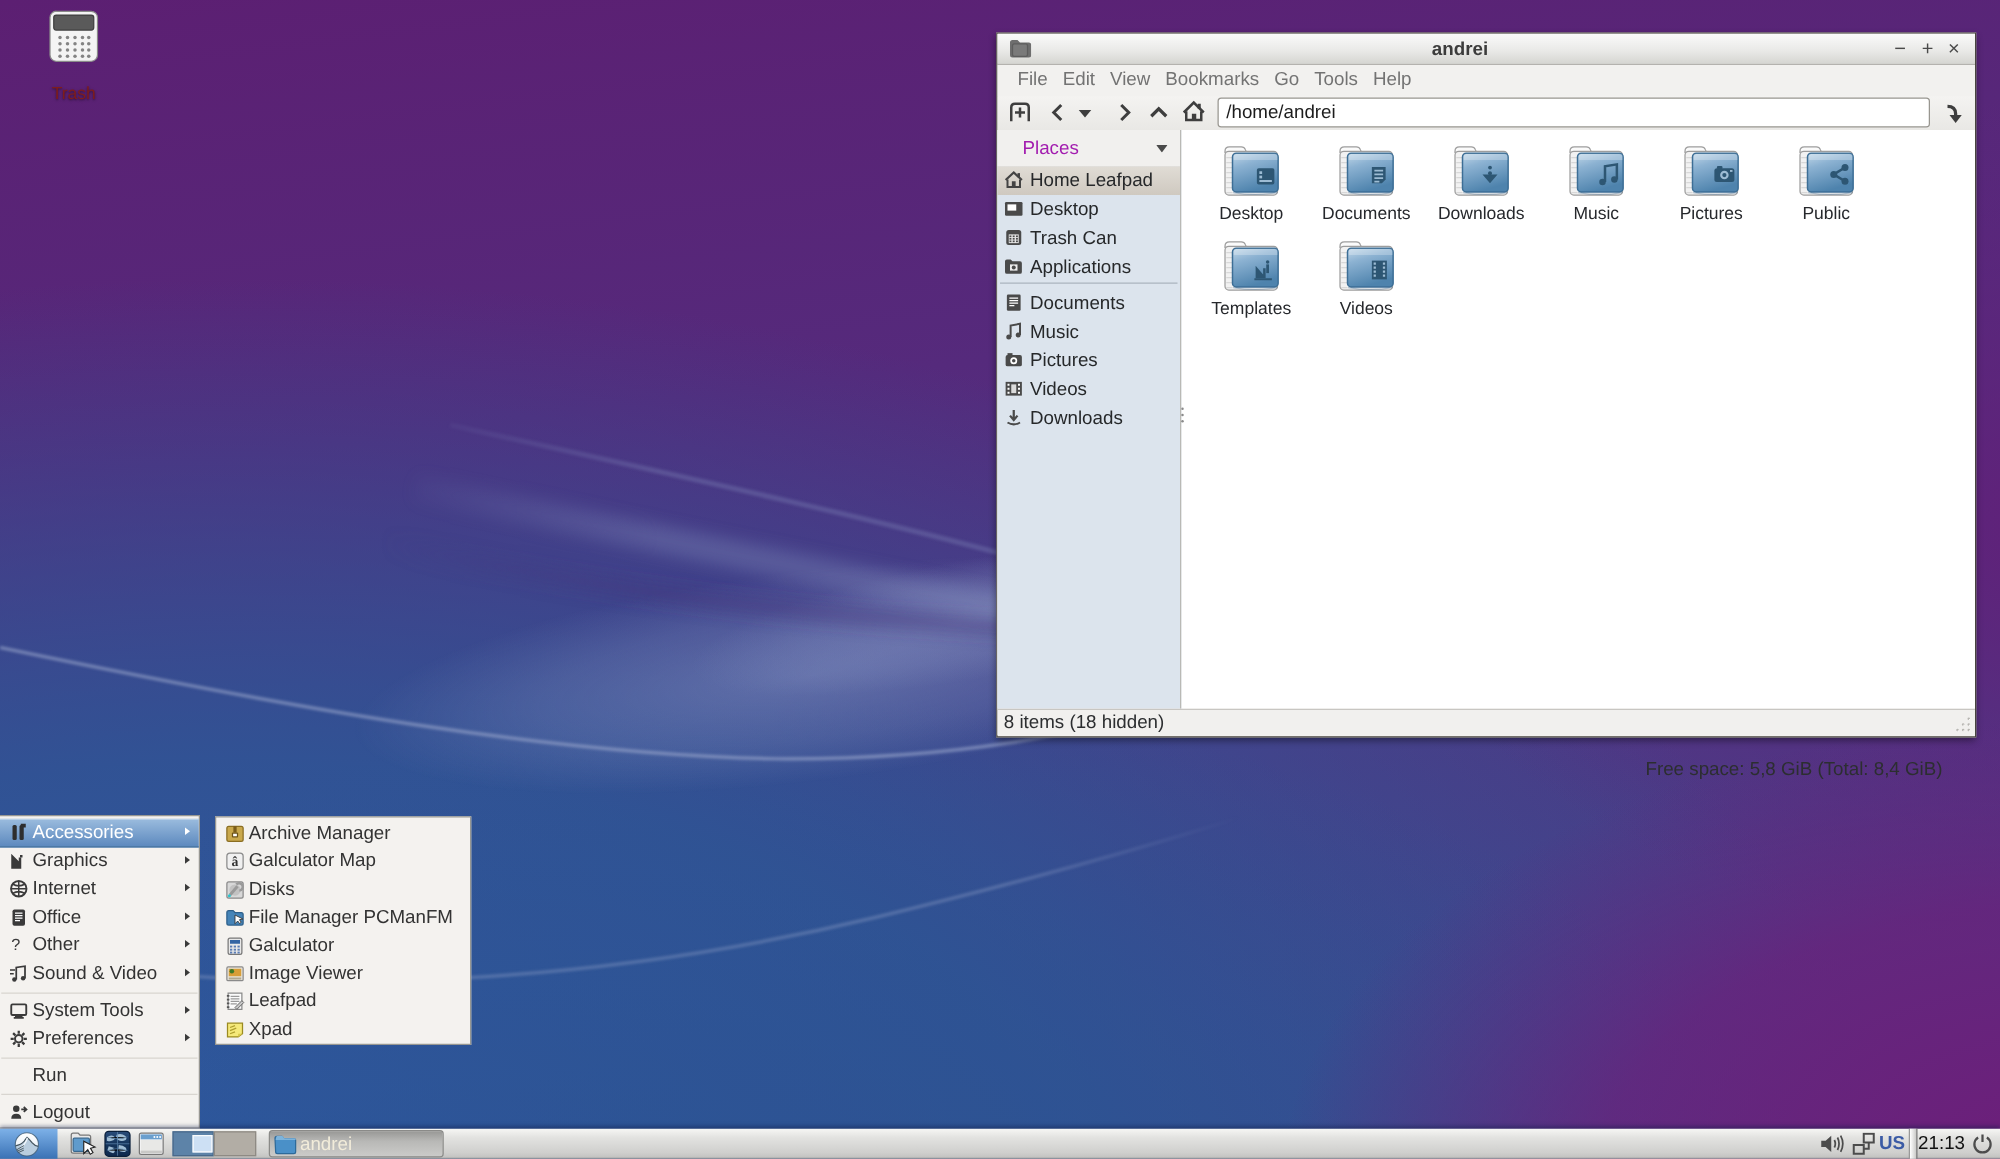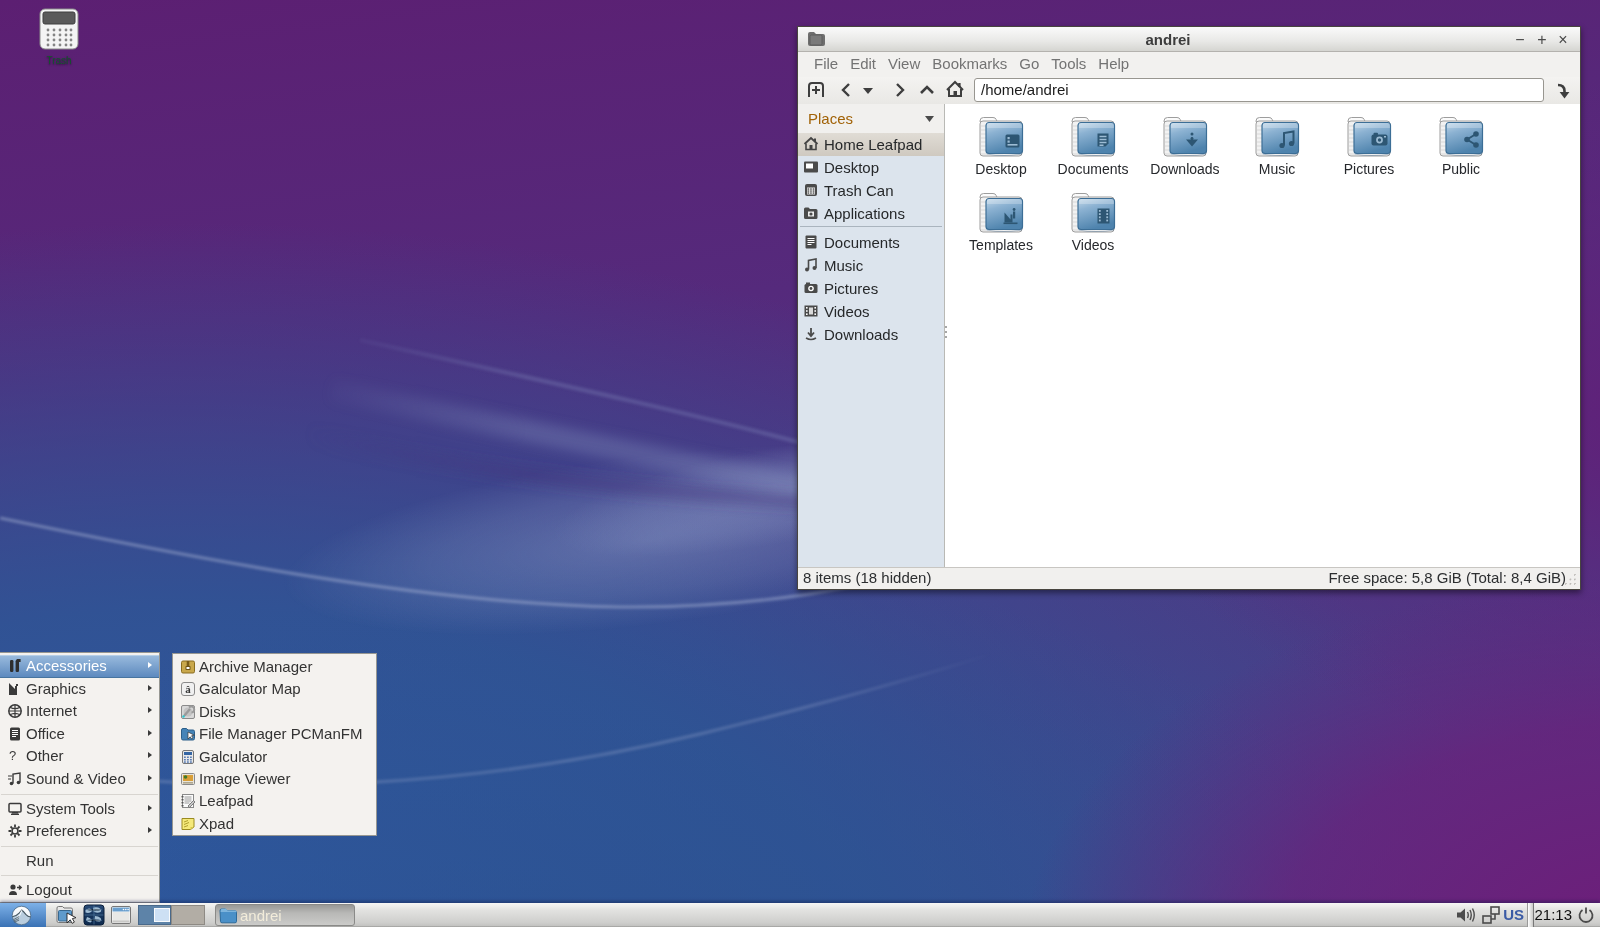--- a/index.html
+++ b/index.html
@@ -4,21 +4,21 @@
 <style>
 * { margin:0; padding:0; box-sizing:border-box; }
 html,body { width:1600px; height:927px; overflow:hidden; font-family:"Liberation Sans", sans-serif; }
 #desk { position:absolute; left:0; top:0; width:1600px; height:927px; }
 
 
 #wall { position:absolute; left:0; top:0; width:1600px; height:927px; }
 
 
 #trash { position:absolute; left:22px; top:8px; width:74px; text-align:center; }
-#trash .lbl { color:#14532d; font-size:10px; margin-top:1px; text-shadow:0 1px 2px rgba(0,0,0,.55); }
+#trash .lbl { color:#7f1d1d; font-size:14px; margin-top:11px; text-shadow:0 1px 2px rgba(0,0,0,.55); }
 
 
 #win { position:absolute; left:797px; top:26px; width:784px; height:564px;
   border:1px solid #48453f; background:#f2f1ef; box-shadow:0 3px 6px rgba(0,0,0,.45); }
 #titlebar { position:absolute; left:0; top:0; width:782px; height:25px;
   background:linear-gradient(#fafafa,#e8e8e6 60%,#d5d5d1); border-bottom:1px solid #b4b2ae; }
 #titlebar .ticon { position:absolute; left:9px; top:4px; }
 #titlebar .title { position:absolute; left:0; top:0; width:740px; text-align:center; line-height:25px;
   font-weight:bold; font-size:15px; color:#3c3c3c; }
 .wbtn { position:absolute; top:0; width:20px; height:25px; color:#4a4a4a; font-size:16px; text-align:center; line-height:25px; }
@@ -27,35 +27,35 @@
 #menubar { padding-left:10px; } #menubar span { display:inline-block; padding:0 6px; font-size:15px; color:#737373; line-height:23px; }
 
 #toolbar { position:absolute; left:0; top:50px; width:782px; height:27px;
   background:linear-gradient(#f4f3f1,#e9e8e5); }
 #pathentry { position:absolute; left:176px; top:1px; width:570px; height:24px; background:#fff;
   border:1px solid #989690; border-radius:3px; font-size:15px; color:#1c1c1c; line-height:21px; padding-left:6px; }
 .tbico { position:absolute; top:3px; }
 
 #content { position:absolute; left:0; top:77px; width:782px; height:463px; background:#fff; }
 #sidebar { position:absolute; left:0; top:0; width:147px; height:463px; background:#dce4ed; border-right:1px solid #b9b9b5; }
-#places-hdr { position:absolute; left:0; top:0; width:146px; height:29px; background:#f1f0ee; color:#a16207; font-size:15px; line-height:29px; padding-left:10px; }
+#places-hdr { position:absolute; left:0; top:0; width:146px; height:29px; background:#f1f0ee; color:#a21caf; font-size:15px; line-height:29px; padding-left:20px; }
 .srow { position:absolute; left:0; width:146px; height:23px; font-size:15px; color:#26282a; line-height:23px; }
 .srow svg { position:absolute; left:5px; top:3px; }
 .srow .t { position:absolute; left:26px; top:0; }
 .srow.sel { background:linear-gradient(#e0dcd5,#cfc9c0); }
 #sidesep { position:absolute; left:2px; top:122px; width:142px; height:1px; background:#aab4be; }
 
 #fview { position:absolute; left:148px; top:0; width:634px; height:463px; background:#fff; }
 .fitem { position:absolute; width:92px; text-align:center; }
 .fitem .fl { margin-top:-3px; font-size:14px; color:#26282c; }
 
 #statusbar { position:absolute; left:0; top:540px; width:782px; height:21px; background:#f1f0ee; border-top:1px solid #c8c6c2;
   font-size:15px; color:#2c2e30; line-height:20px; }
 #statusbar .l { position:absolute; left:5px; }
-#statusbar .r { position:absolute; right:14px; }
+#statusbar .r { position:absolute; right:26px;margin-top:38px; }
 
 
 #appmenu { position:absolute; left:0px; top:652px; width:160px; height:251px;
   background:#f4f2ef; border:1px solid #979792; border-left:none; }
 .mrow { position:relative; height:22.6px; }
 .mrow .mt { position:absolute; left:26px; top:0; line-height:22px; font-size:15px; color:#333; }
 .mrow svg, .mrow .micon { position:absolute; left:7px; top:3px; }
 .mrow .arr { position:absolute; right:7px; top:7px; width:0; height:0; border-left:4px solid #3a3a3a; border-top:3.5px solid transparent; border-bottom:3.5px solid transparent; }
 .mrow.hl { background:linear-gradient(#9bbcde,#5a87bd); box-shadow:inset 0 -1px 0 #47749f, inset 0 1px 0 #b7d0e8; }
 .mrow.hl .mt { color:#fff; }

